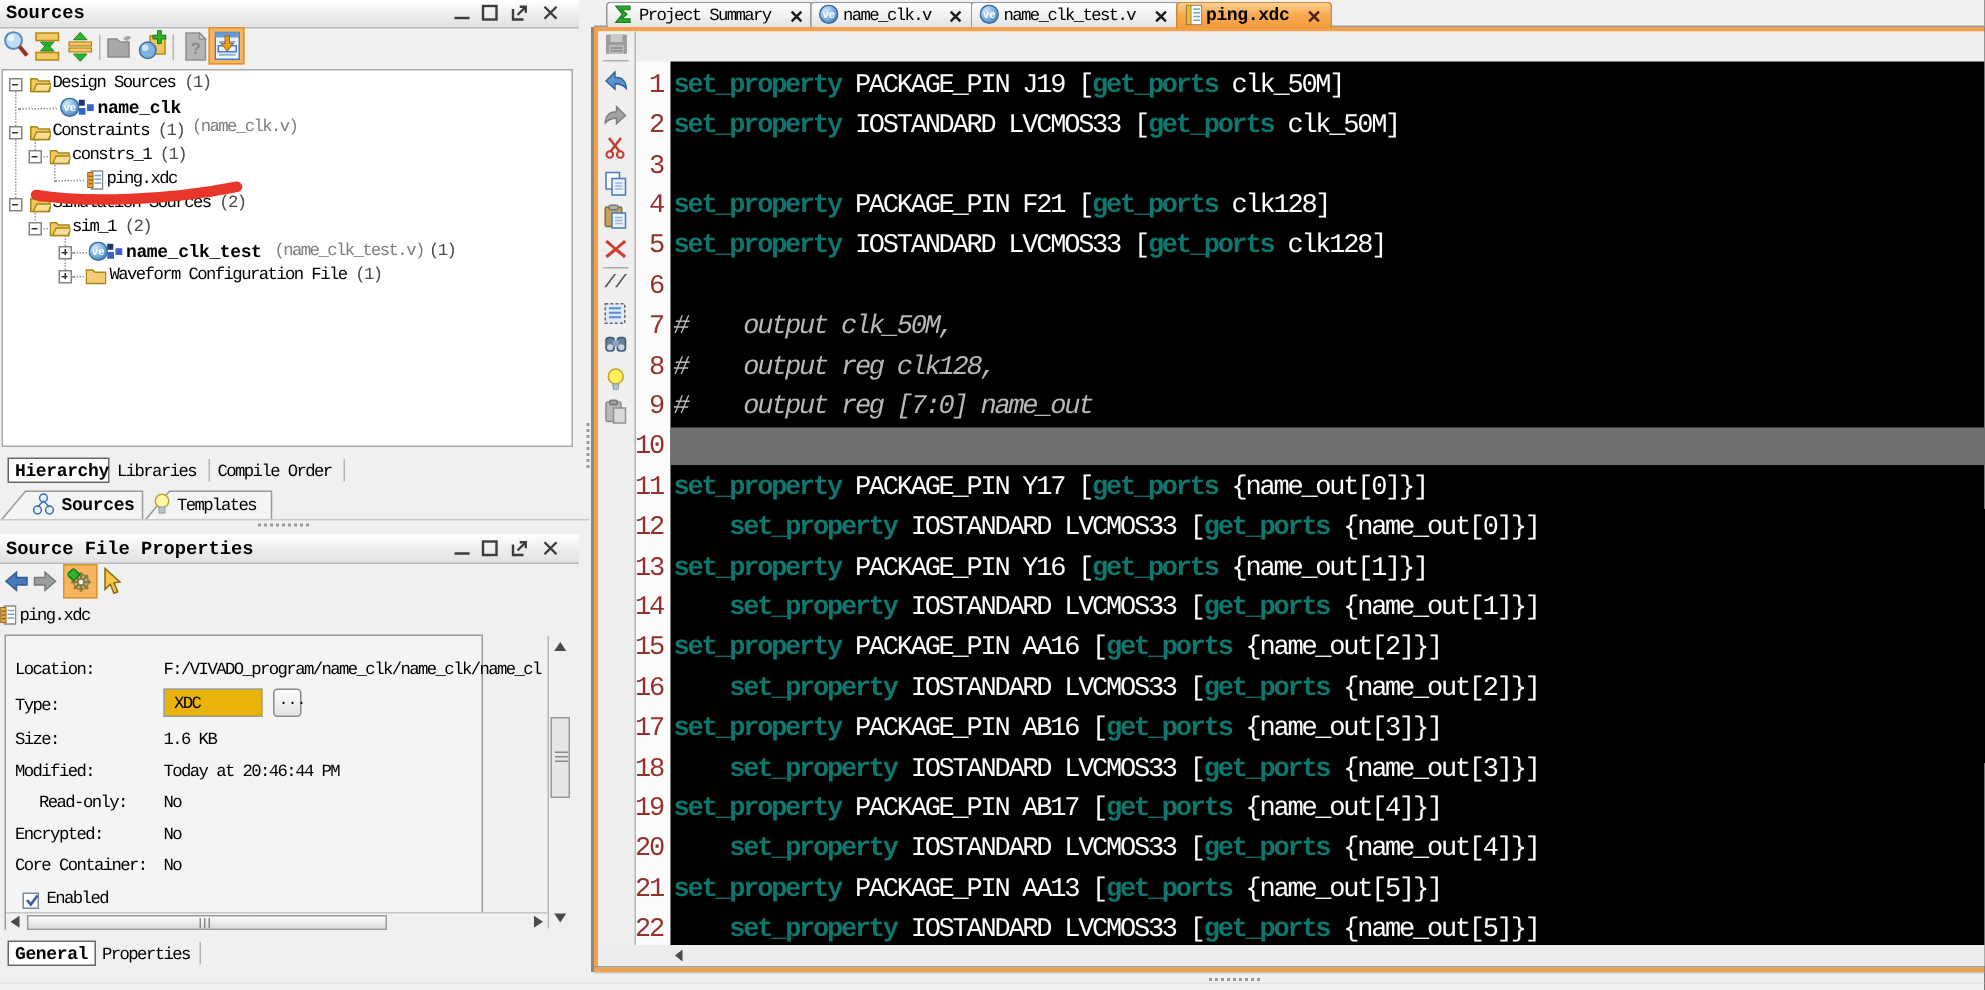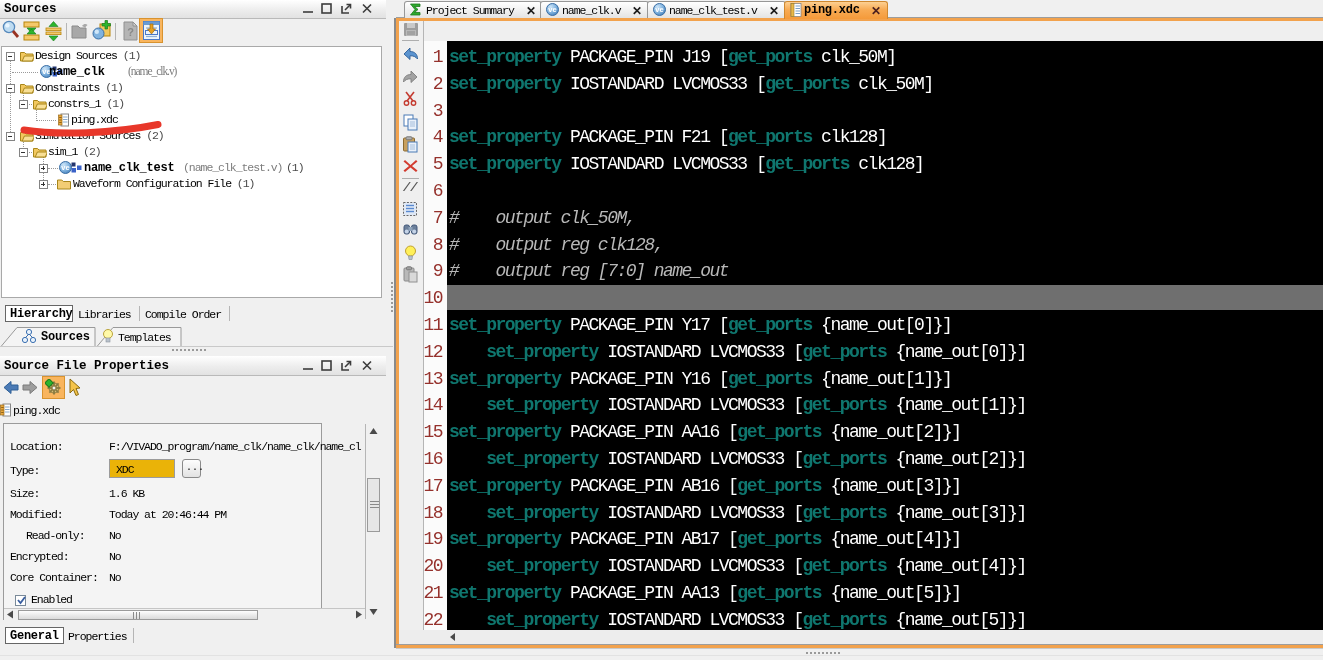--- a/index.html
+++ b/index.html
@@ -135,22 +135,22 @@
 
     <svg class="ab" style="left:38px;top:18px;" width="13" height="13" viewBox="0 0 13 13">
         <circle cx="6.5" cy="6.5" r="6" fill="url(#veg)" stroke="#3a6ea5"></circle>
         <text x="6.5" y="9" font-size="7.5" font-weight="bold" font-family="Liberation Sans" fill="#ffffff" text-anchor="middle">ve</text>
       </svg>
     <svg class="ab" style="left:50px;top:19px;" width="11" height="11" viewBox="0 0 11 11">
         <rect x="0.5" y="0.5" width="4" height="4" fill="#23356e"></rect>
         <rect x="0.5" y="6" width="4.5" height="4.5" fill="#3a62c8"></rect>
         <rect x="6" y="3.5" width="4.5" height="4.5" fill="#3a62c8"></rect>
       </svg>
-    <div class="ab uib" style="left:47px;top:17.5px;font-family:Liberation Mono, monospace;">name_clk</div>
-    <div class="ab ui gray" style="left:126px;top:18px;font-family:Liberation Serif, serif;">(name_clk.v)</div>
+    <div class="ab uib" style="left:63px;top:17.5px;font-family:Liberation Mono, monospace;">name_clk</div>
+    <div class="ab ui gray" style="left:126px;top:31px;">(name_clk.v)</div>
 
     <div class="ab tgl" style="left:3.5px;top:36.5px;">
         <i></i>
       </div>
     <svg class="ab" style="left:18px;top:35px;" width="14" height="12" viewBox="0 0 14 12">
         <path d="M0.5,11 L0.5,2.5 L4.5,2.5 L6,4 L13,4 L13,11 Z" fill="#f2c85f" stroke="#a8861a"></path>
         <path d="M2.2,11 L4.4,6 L14.5,6 L12.3,11 Z" fill="#f8df95" stroke="#a8861a"></path>
       </svg>
     <div class="ab ui" style="left:33px;top:34px;">Constraints <span class="cnt">(1)</span></div>
 

